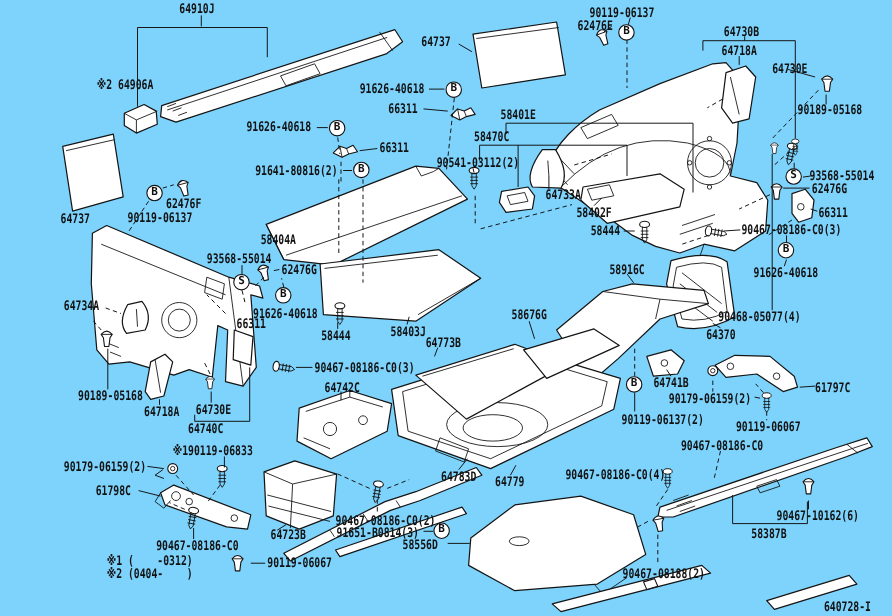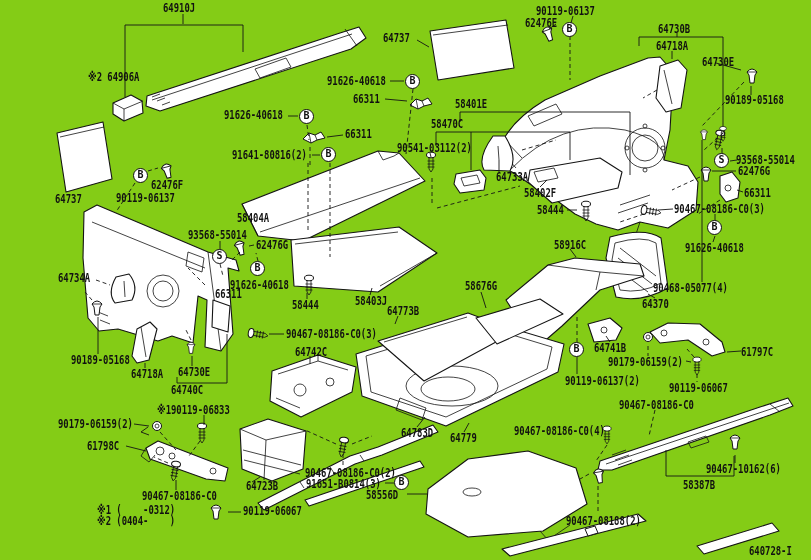--- a/index.html
+++ b/index.html
@@ -1,16 +1,16 @@
 <!DOCTYPE html>
 <html><head>
 <meta charset="utf-8">
 <style>
   html,body{margin:0;padding:0;background:#ffffff;}
-  #stage{position:relative;width:811px;height:560px;background:#84cc16;overflow:hidden;
+  #stage{position:relative;width:811px;height:560px;background:#7dd3fc;overflow:hidden;
          font-family:"DejaVu Sans Mono","DejaVu Sans",monospace;}
   #scene{position:absolute;left:0;top:0;width:811px;height:560px;}
   .p{fill:#ffffff;stroke:#141414;stroke-width:1.1;stroke-linejoin:round;}
   .t{fill:none;stroke:#141414;stroke-width:0.8;stroke-linejoin:round;}
   .ld{fill:none;stroke:#141414;stroke-width:0.9;}
   .dl{fill:none;stroke:#141414;stroke-width:0.9;stroke-dasharray:4 3;}
   .f{fill:#ffffff;stroke:#141414;stroke-width:1;stroke-linejoin:round;}
   .lbl{position:absolute;font-weight:bold;font-size:12px;line-height:11px;color:#111;
        white-space:pre;transform:scaleX(0.74);transform-origin:0 0;cursor:default;}
   .callout{position:absolute;width:15px;height:15px;border:1.5px solid #111;border-radius:50%;

